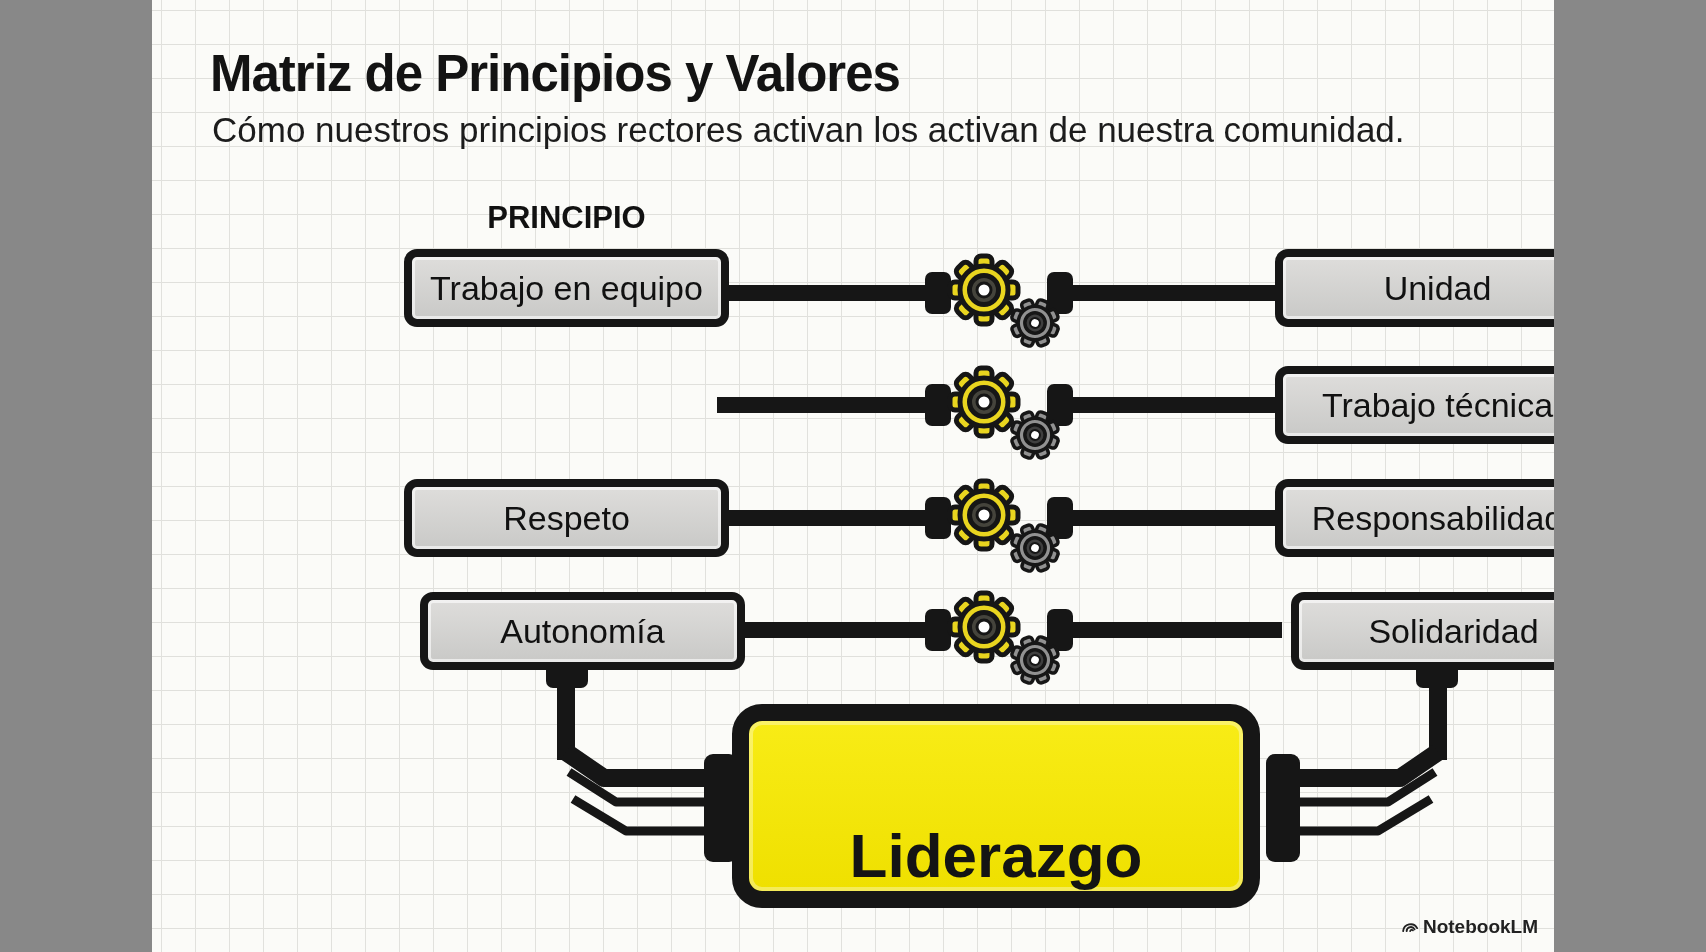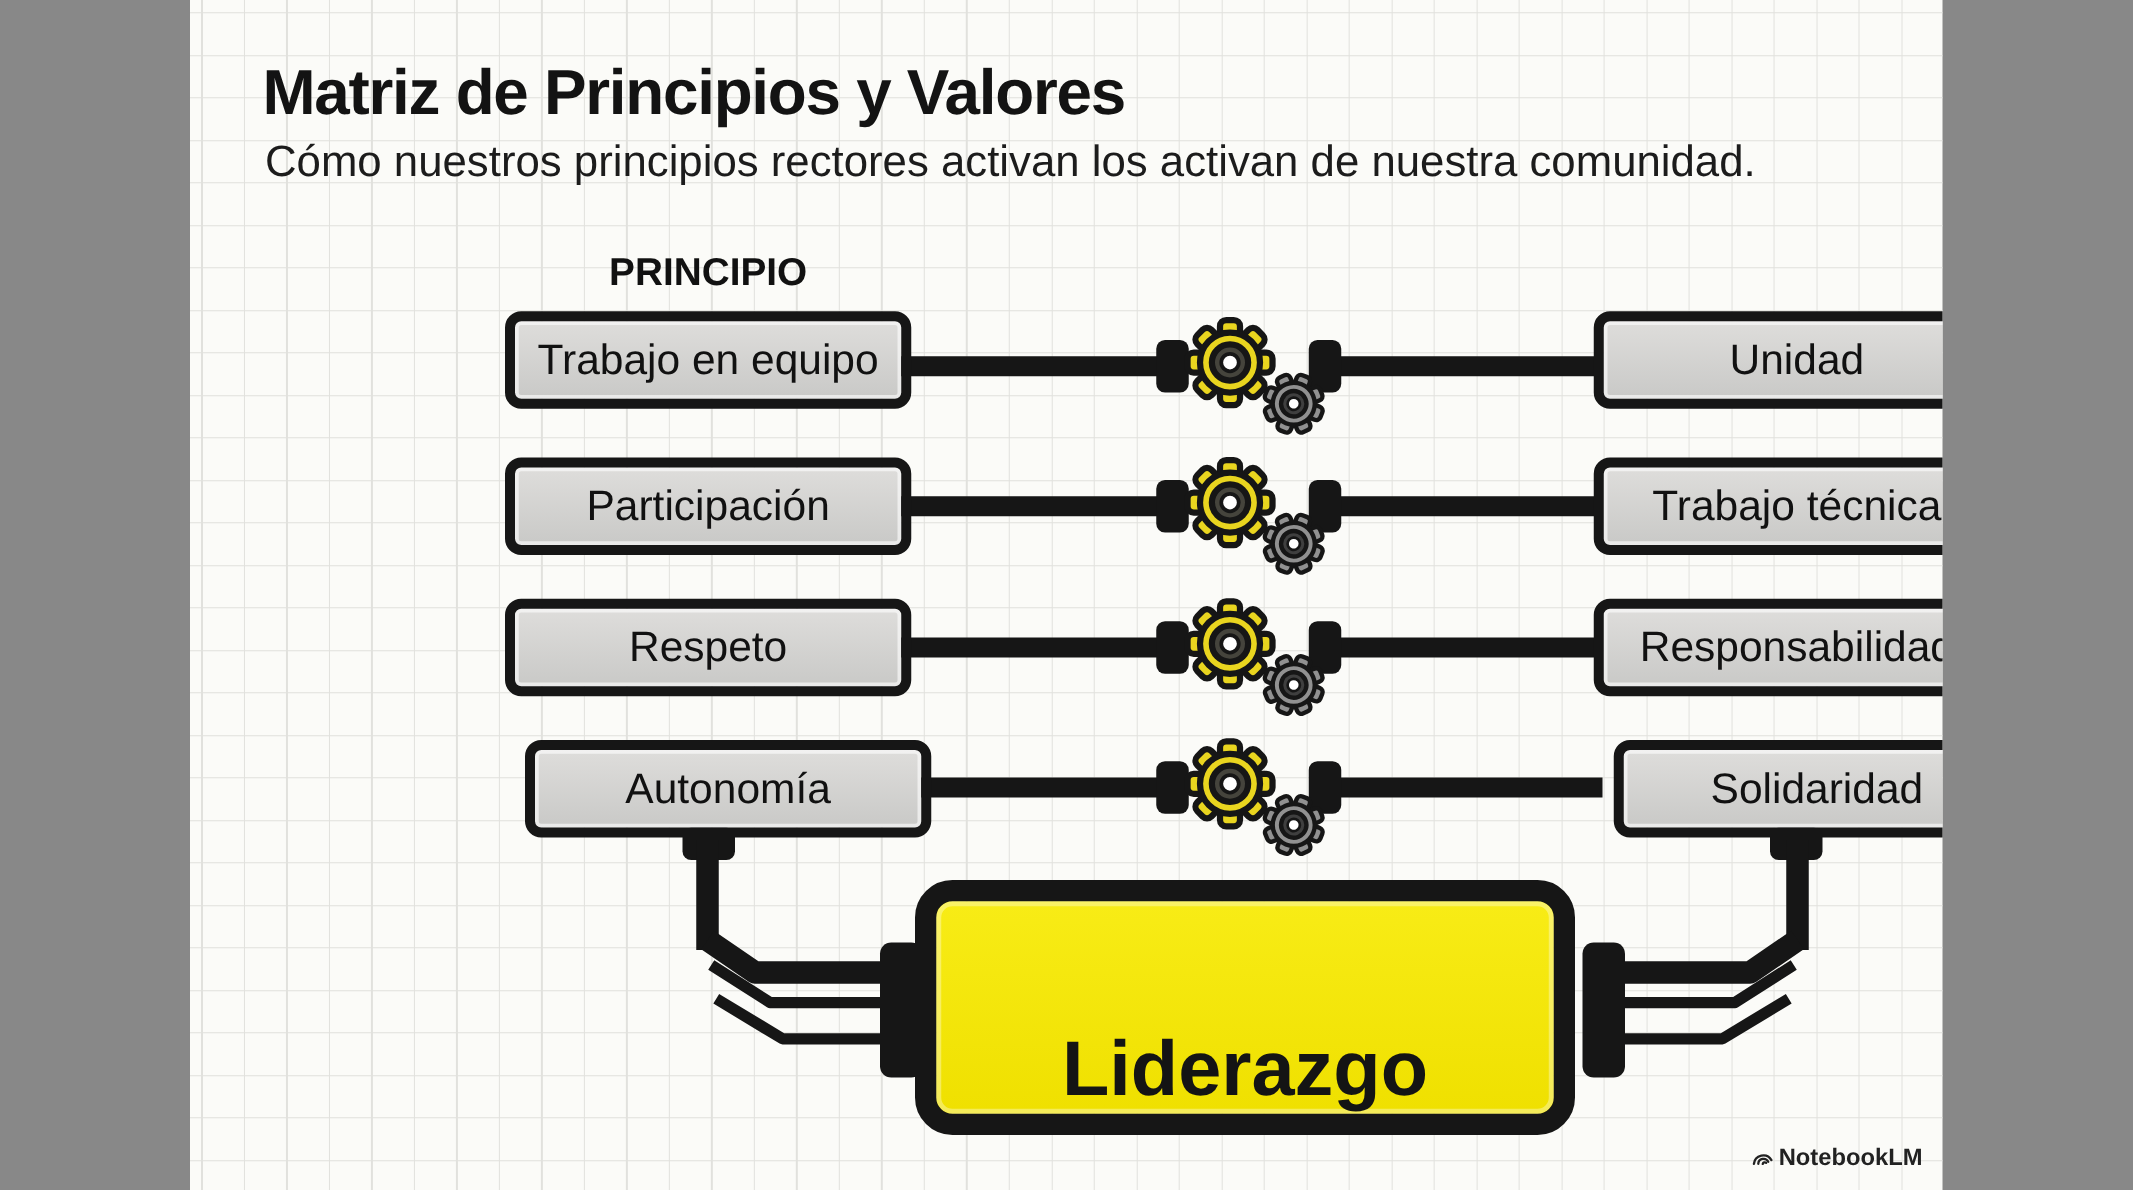--- a/index.html
+++ b/index.html
@@ -124,23 +124,20 @@
       <path d="M1286,752 L1248,778 L1134,778" stroke-width="18"></path>
       <path d="M1283,772 L1236,802 L1134,802" stroke-width="9"></path>
       <path d="M1279,799 L1226,831 L1134,831" stroke-width="9"></path>
       <rect x="1114" y="754" width="34" height="108" rx="9" fill="#161616" stroke="none"></rect>
     </g>
   </svg>
 
   <div class="abs node-box left row1">
     <span>Trabajo en equipo</span>
   </div>
-  <div class="abs node-box left row2">
-    <span>Participación</span>
-  </div>
   <div class="abs node-box left row3">
     <span>Respeto</span>
   </div>
   <div class="abs node-box left row4">
     <span>Autonomía</span>
   </div>
 
   <div class="abs node-box right row1">
     <span>Unidad</span>
   </div>

